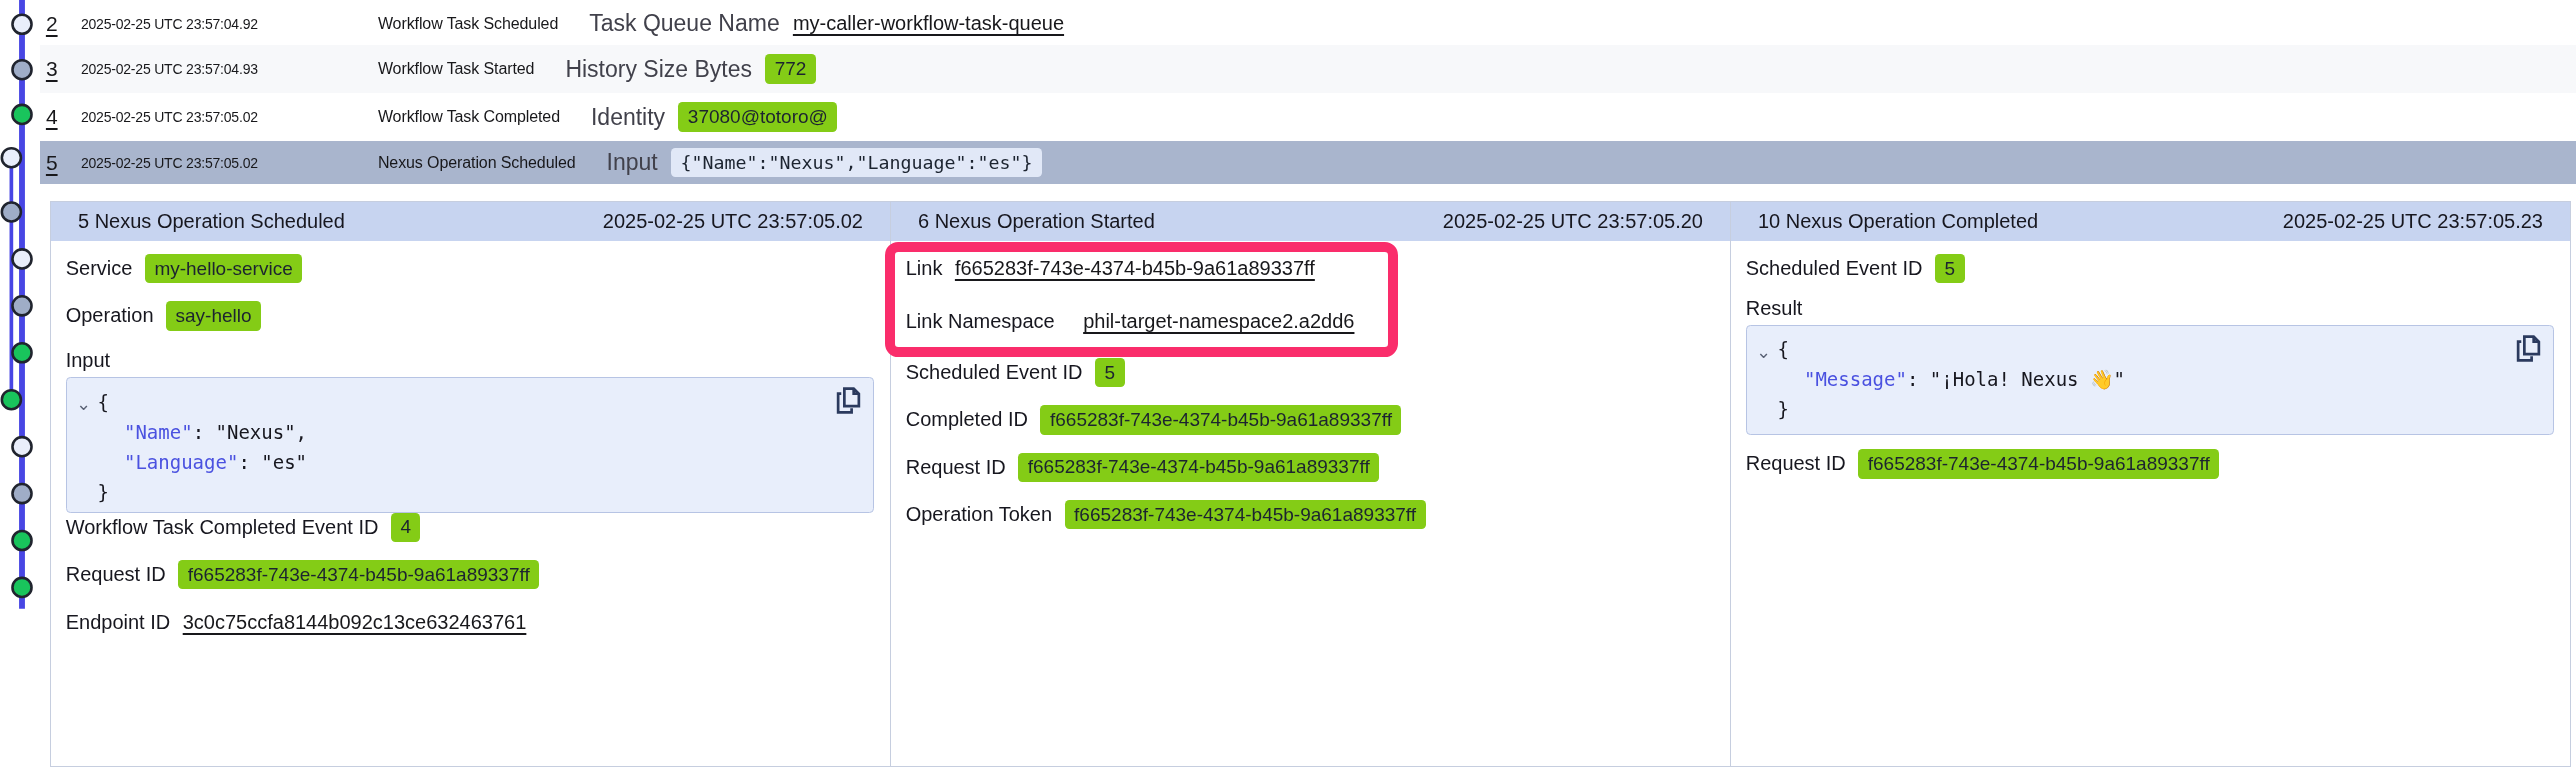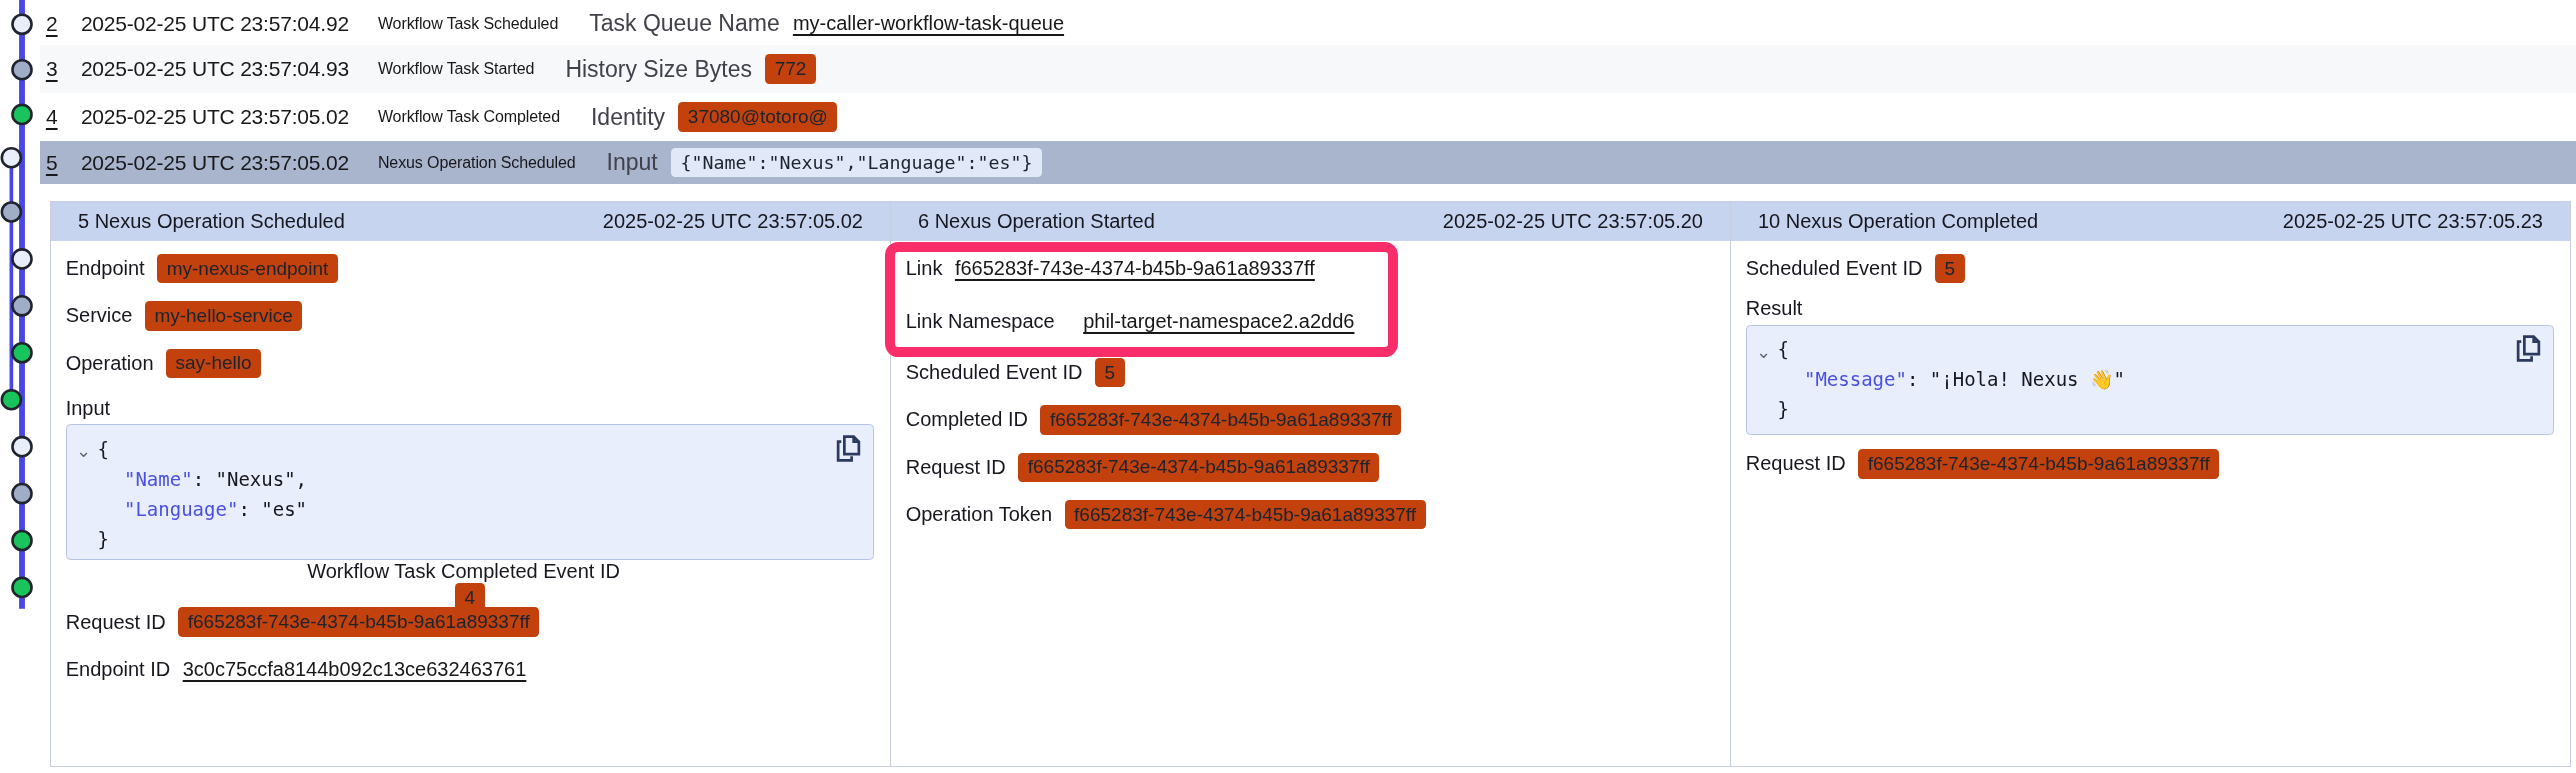--- a/index.html
+++ b/index.html
@@ -10,26 +10,26 @@
   }
   
   #timeline{position:absolute;left:0;top:0;z-index:5;}
   
   .ev-row{position:absolute;left:40px;width:2536px;height:44px;display:flex;align-items:center;
     padding-left:5.9px;box-sizing:border-box;cursor:pointer;}
   .ev-row.alt{background:#f7f8fa;}
   .ev-row.selected{background:#a9b5cd;}
   .r-num{width:35px;font-size:21px;flex:none;}
   .r-num span{text-decoration:underline;text-underline-offset:3.7px;text-decoration-thickness:1.5px;}
-  .r-time{width:297px;font-size:21px;flex:none;letter-spacing:-0.2px;}
+  .r-time{width:297px;font-size:14px;flex:none;letter-spacing:-0.2px;}
   .r-name{font-size:16px;font-weight:normal;margin-right:31px;letter-spacing:-0.1px;}
   .r-label{font-size:23px;color:#41414b;margin-right:13.2px;white-space:nowrap;}
   .link-val{font-size:20px;color:#18181b;text-decoration:underline;text-underline-offset:3.7px;
     text-decoration-thickness:1.5px;cursor:pointer;white-space:nowrap;}
-  .badge{display:inline-block;background:#c2410c;border-radius:4.4px;padding:3.7px 9.5px;
+  .badge{display:inline-block;background:#84cc16;border-radius:4.4px;padding:3.7px 9.5px;
     font-size:19px;color:#1c2430;white-space:nowrap;}
   .badge.mono{font-family:"DejaVu Sans Mono",monospace;background:#e1e8f7;font-size:18.3px;}
   
   #detail{position:absolute;left:50px;top:201px;width:2521px;height:566px;box-sizing:border-box;
     border:1.5px solid #c6cedf;background:#fff;display:flex;z-index:4;}
   .panel{flex:1;min-width:0;}
   .panel + .panel{border-left:1.5px solid #c6cedf;}
   .phead{height:39px;background:#c7d4f0;display:flex;align-items:center;justify-content:space-between;
     padding:0 27px;font-size:20px;color:#17171f;}
   .pbody{padding:13.2px 16px 0 14.7px;}
@@ -103,24 +103,20 @@
 
 <div id="detail">
 
   <div class="panel">
     <div class="phead">
       <span>5 Nexus Operation Scheduled</span>
       <span>2025-02-25 UTC 23:57:05.02</span>
     </div>
     <div class="pbody">
       <div class="frow" style="margin-bottom:18.3px;">
-        <span class="flabel">Endpoint</span>
-        <span class="badge">my-nexus-endpoint</span>
-      </div>
-      <div class="frow" style="margin-bottom:18.3px;">
         <span class="flabel">Service</span>
         <span class="badge">my-hello-service</span>
       </div>
       <div class="frow" style="margin-bottom:16px;text-align:right;">
         <span class="flabel">Operation</span>
         <span class="badge">say-hello</span>
       </div>
       <div class="frow" style="margin-bottom:1.5px;">
         <span class="flabel">Input</span>
       </div>
@@ -131,21 +127,21 @@
         <div class="cb-kv"><span class="json-key">"Language"</span><span>: "es"</span></div>
         <div class="cb-close">}</div>
         <button class="copy-btn">
           <svg width="29" height="34" viewBox="0 0 28 32">
             <path d="M10 3 h9 l5 5 v12 h-14 z" fill="none" stroke="#2b3a5e" stroke-width="2.6"></path>
             <path d="M19 3 v5 h5" fill="none" stroke="#2b3a5e" stroke-width="2.6"></path>
             <path d="M7 8 h-3 v18 h13 v-4" fill="none" stroke="#2b3a5e" stroke-width="2.6"></path>
           </svg>
         </button>
       </div>
-      <div class="frow" style="margin-bottom:18.3px;flex-direction:column;">
+      <div class="frow" style="margin-bottom:18.3px;">
         <span class="flabel">Workflow Task Completed Event ID</span>
         <span class="badge">4</span>
       </div>
       <div class="frow" style="margin-bottom:18.3px;">
         <span class="flabel">Request ID</span>
         <span class="badge">f665283f-743e-4374-b45b-9a61a89337ff</span>
       </div>
       <div class="frow">
         <span class="flabel">Endpoint ID</span>
         <span class="link-val">3c0c75ccfa8144b092c13ce632463761</span>

